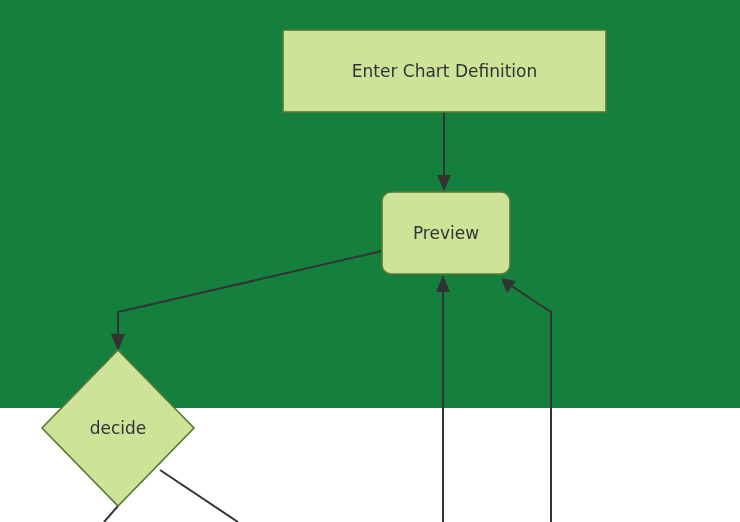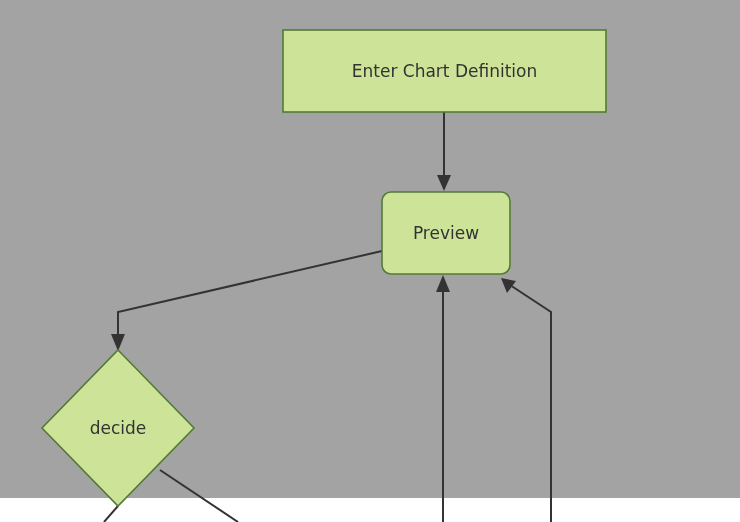--- a/index.html
+++ b/index.html
@@ -10,22 +10,22 @@
   }
   body {
     width: 740px;
     height: 522px;
     overflow: hidden;
     font-family: "DejaVu Sans", "Liberation Sans", sans-serif;
   }
   #diagram-root {
     position: relative;
     width: 740px;
-    height: 498px;
-    background: #a3a3a3;
+    height: 408px;
+    background: #15803d;
   }
   svg#flowchart {
     display: block;
     width: 740px;
     height: 522px;
   }
   .node-shape {
     fill: #cde498;
     stroke: #537a36;
     stroke-width: 1.6px;

